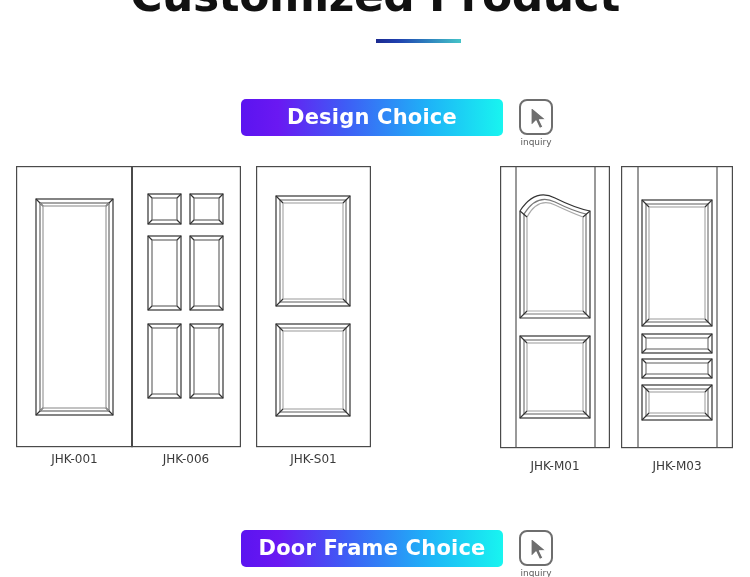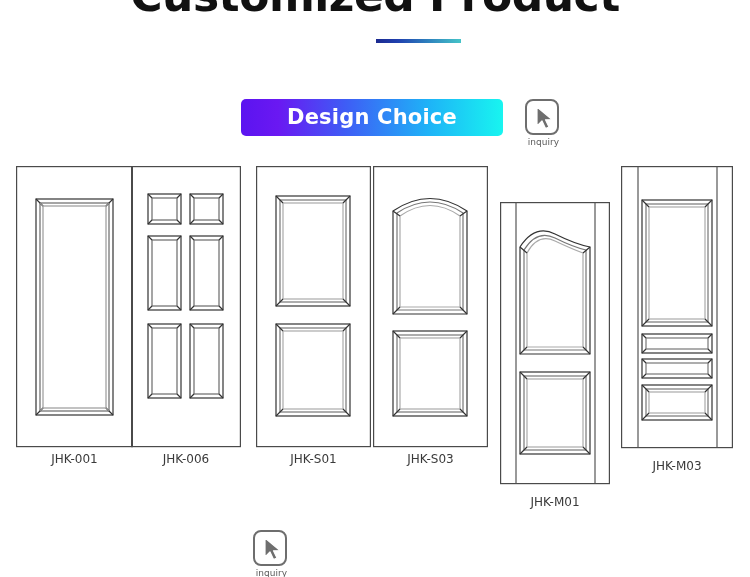--- a/index.html
+++ b/index.html
@@ -58,21 +58,21 @@
     letter-spacing: 0.2px;
     font-family: "DejaVu Sans", sans-serif;
     line-height: 37px;
     text-align: center;
     padding: 0;
     cursor: pointer;
   }
   .inquiry-wrap {
     display: flex;
     flex-direction: column;
-    align-items: flex-end;
+    align-items: center;
     width: 46px;
     cursor: pointer;
   }
   .inquiry-box {
     width: 34px;
     height: 36px;
     border: 2px solid #6e6e6e;
     border-radius: 8px;
     position: relative;
     background: #ffffff;
@@ -202,40 +202,22 @@
 
           <rect x="20" y="158" width="74" height="92" stroke="#333"></rect>
           <rect x="24" y="162" width="66" height="84" stroke="#777"></rect>
           <rect x="27" y="165" width="60" height="78" stroke="#aaa"></rect>
           <path d="M20 158 L27 165 M94 158 L87 165 M20 250 L27 243 M94 250 L87 243" stroke="#333"></path>
         </g>
       </svg>
       <div class="door-label" style="top:286px;">JHK-S01</div>
     </div>
 
-    <div class="door-cell" style="left:373px;">
-      <svg class="door-svg" width="115" height="282" viewBox="0 0 115 282">
-        <g fill="none" stroke="#4a4a4a" stroke-width="1.2">
-          <rect x="0.6" y="0.6" width="113.8" height="280"></rect>
-
-          <path d="M20 45 Q57 20 94 45 L94 148 L20 148 Z" stroke="#333"></path>
-          <path d="M24 47 Q57 25 90 47 L90 144 L24 144 Z" stroke="#777"></path>
-          <path d="M27 50 Q57 29 87 50 L87 141 L27 141 Z" stroke="#aaa"></path>
-          <path d="M20 45 L27 50 M94 45 L87 50 M20 148 L27 141 M94 148 L87 141" stroke="#333"></path>
-
-          <rect x="20" y="165" width="74" height="85" stroke="#333"></rect>
-          <rect x="24" y="169" width="66" height="77" stroke="#777"></rect>
-          <rect x="27" y="172" width="60" height="71" stroke="#aaa"></rect>
-          <path d="M20 165 L27 172 M94 165 L87 172 M20 250 L27 243 M94 250 L87 243" stroke="#333"></path>
-        </g>
-      </svg>
-      <div class="door-label" style="top:286px;">JHK-S03</div>
-    </div>
-
-    <div class="door-cell" style="left:500px;margin-top:36px;">
+
+    <div class="door-cell" style="left:500px;">
       <svg class="door-svg" width="110" height="283" viewBox="0 0 110 283">
         <g fill="none" stroke="#4a4a4a" stroke-width="1.2">
           <rect x="0.6" y="0.6" width="108.8" height="281"></rect>
 
           <line x1="16" y1="0.6" x2="16" y2="281.6" stroke="#555"></line>
           <line x1="95" y1="0.6" x2="95" y2="281.6" stroke="#555"></line>
 
           <path d="M20 45 Q35 22 55 32 Q75 42 90 45 L90 152 L20 152 Z" stroke="#333"></path>
           <path d="M24 48 Q37 27 55 36 Q73 45 86 48 L86 148 L24 148 Z" stroke="#777"></path>
           <path d="M27 51 Q38 31 55 39 Q72 47 83 51 L83 145 L27 145 Z" stroke="#aaa"></path>
@@ -276,20 +258,21 @@
           <rect x="28" y="226" width="56" height="21" stroke="#aaa"></rect>
           <path d="M21 219 L28 226 M91 219 L84 226 M21 254 L28 247 M91 254 L84 247" stroke="#333"></path>
         </g>
       </svg>
       <div class="door-label" style="top:293px;">JHK-M03</div>
     </div>
 
   </div>
 
   <div class="section-row" style="left:241px; top:530px;">
+    <button class="choice-btn">Door Frame Choice</button>
     <div class="inquiry-wrap">
       <div class="inquiry-box">
         <svg width="20" height="24" viewBox="0 0 20 24">
           <path d="M2 1 L2 20 L7 15 L10.5 22.5 L14 21 L10.5 13.8 L17 13.5 Z" fill="#6e6e6e" stroke="#ffffff" stroke-width="1.2" stroke-linejoin="round"></path>
         </svg>
       </div>
       <div class="inquiry-label">inquiry</div>
     </div>
   </div>
 

